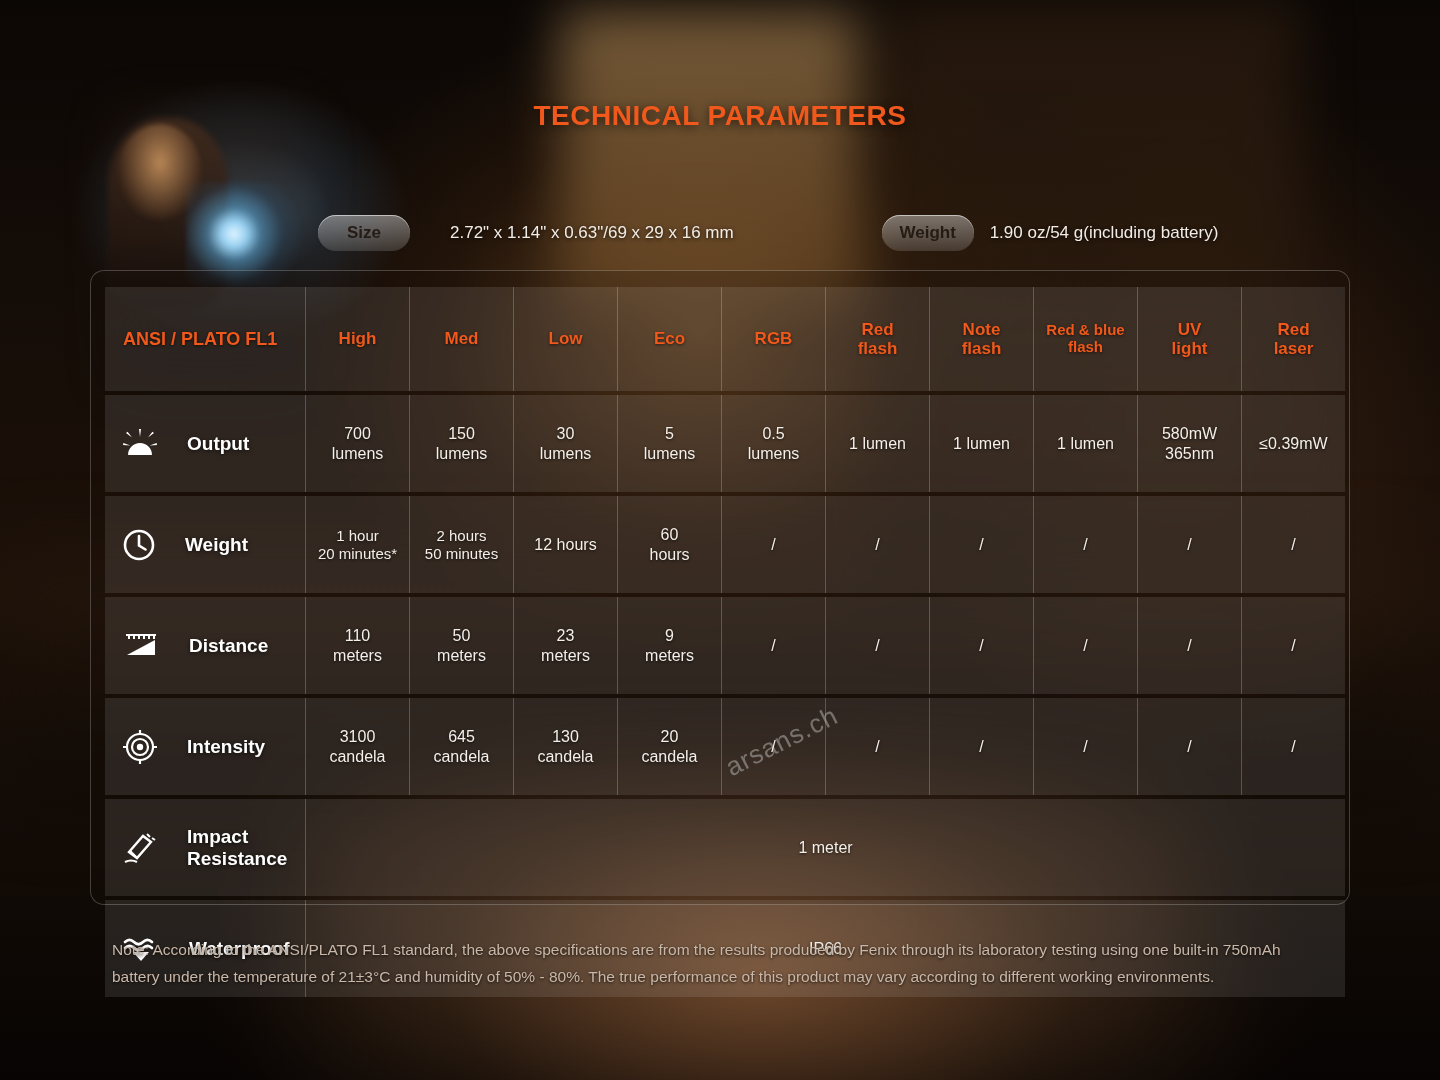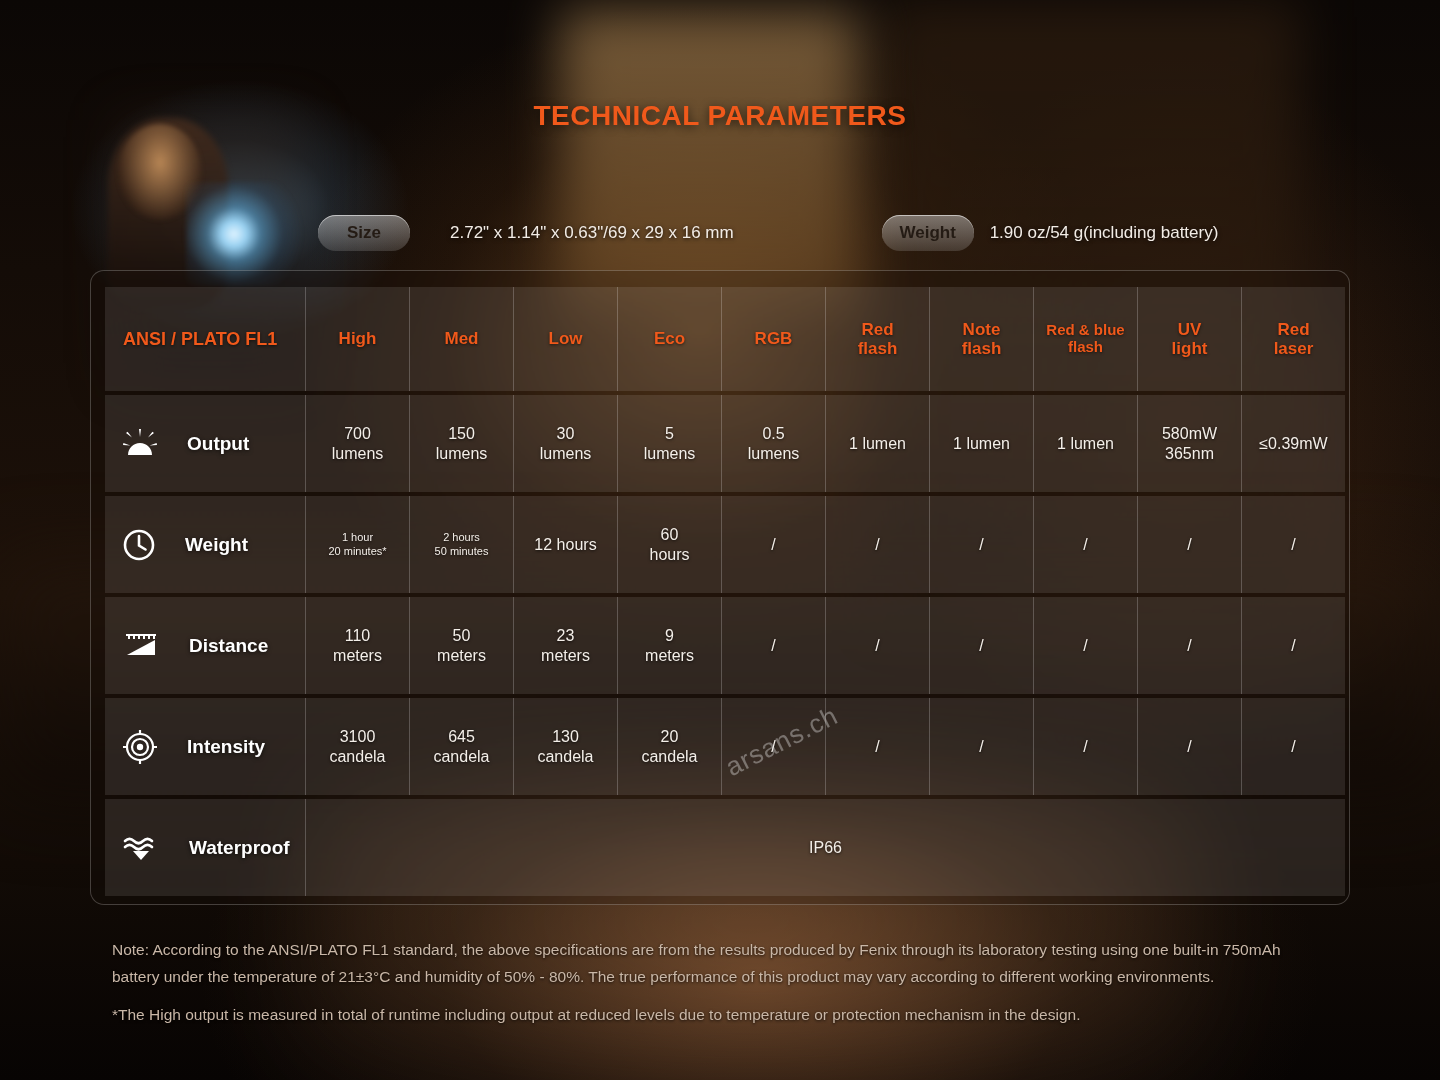--- a/index.html
+++ b/index.html
@@ -172,21 +172,21 @@
     font-size: 18px;
     text-align: left;
     padding-left: 18px;
     text-shadow: 0 1px 3px rgba(0,0,0,0.6);
   }
   .val {
     line-height: 1.2;
     font-size: 16px;
     text-shadow: 0 1px 3px rgba(0,0,0,0.7);
   }
-  .val.small { font-size: 11px; }
+  .val.small { font-size: 15px; }
   .icon svg { display: block; }
 
   
   #watermark {
     position: absolute;
     left: 630px;
     top: 455px;
     transform: rotate(-27deg);
     color: rgba(255,255,255,0.34);
     font-size: 26px;
@@ -360,34 +360,49 @@
           <td class="val sep"><span>/</span></td>
           <td class="val sep"><span>/</span></td>
           <td class="val sep"><span>/</span></td>
           <td class="val sep"><span>/</span></td>
           <td class="val sep"><span>/</span></td>
         </tr>
         <tr>
           <td class="rowlabel-cell">
              <div class="rowlabel">
                <span class="icon">
+                <svg width="34" height="32" viewBox="0 0 34 32">
+                  <path d="M6 20 L20 4 L28 10 L14 26 Z" fill="none" stroke="#fff" stroke-width="2.4"></path>
+                  <path d="M7 19 L13 25" stroke="#fff" stroke-width="2.4"></path>
+                  <path d="M2 30c4-2 8-2 12 0" fill="none" stroke="#fff" stroke-width="2.2"></path>
+                  <path d="M24 2l3 3M29 6l3 2" stroke="#fff" stroke-width="2"></path>
+                </svg>
+              </span>
+               <span>Impact Resistance</span>
+             </div>
+          </td>
+          <td class="val sep" colspan="10">1 meter</td>
+        </tr>
+        <tr>
+          <td class="rowlabel-cell">
+             <div class="rowlabel">
+               <span class="icon">
                 <svg width="36" height="26" viewBox="0 0 36 26">
                   <g fill="none" stroke="#fff" stroke-width="2.6" stroke-linecap="round">
                     <path d="M2 6c3-3 6-3 9 0s6 3 9 0 6-3 9 0"></path>
                     <path d="M2 12c3-3 6-3 9 0s6 3 9 0 6-3 9 0"></path>
                   </g>
                   <path d="M10 16 L18 25 L26 16 Z" fill="#fff"></path>
                 </svg>
               </span>
                <span>Waterproof</span>
              </div>
           </td>
           <td class="val sep" colspan="10">IP66</td>
         </tr>
       </tbody>
   </table>
   <div id="watermark">arsans.ch</div>
 </div>
 
 <div id="notes">
   <p>Note: According to the ANSI/PLATO FL1 standard, the above specifications are from the results produced by Fenix through its laboratory testing using one built-in 750mAh battery under the temperature of 21±3°C and humidity of 50% - 80%. The true performance of this product may vary according to different working environments.</p>
-  <p>*The High output is measured in total of runtime including output at reduced levels due to temperature or protection mechanism in the design.</p>
 </div>
 
 </body></html>

